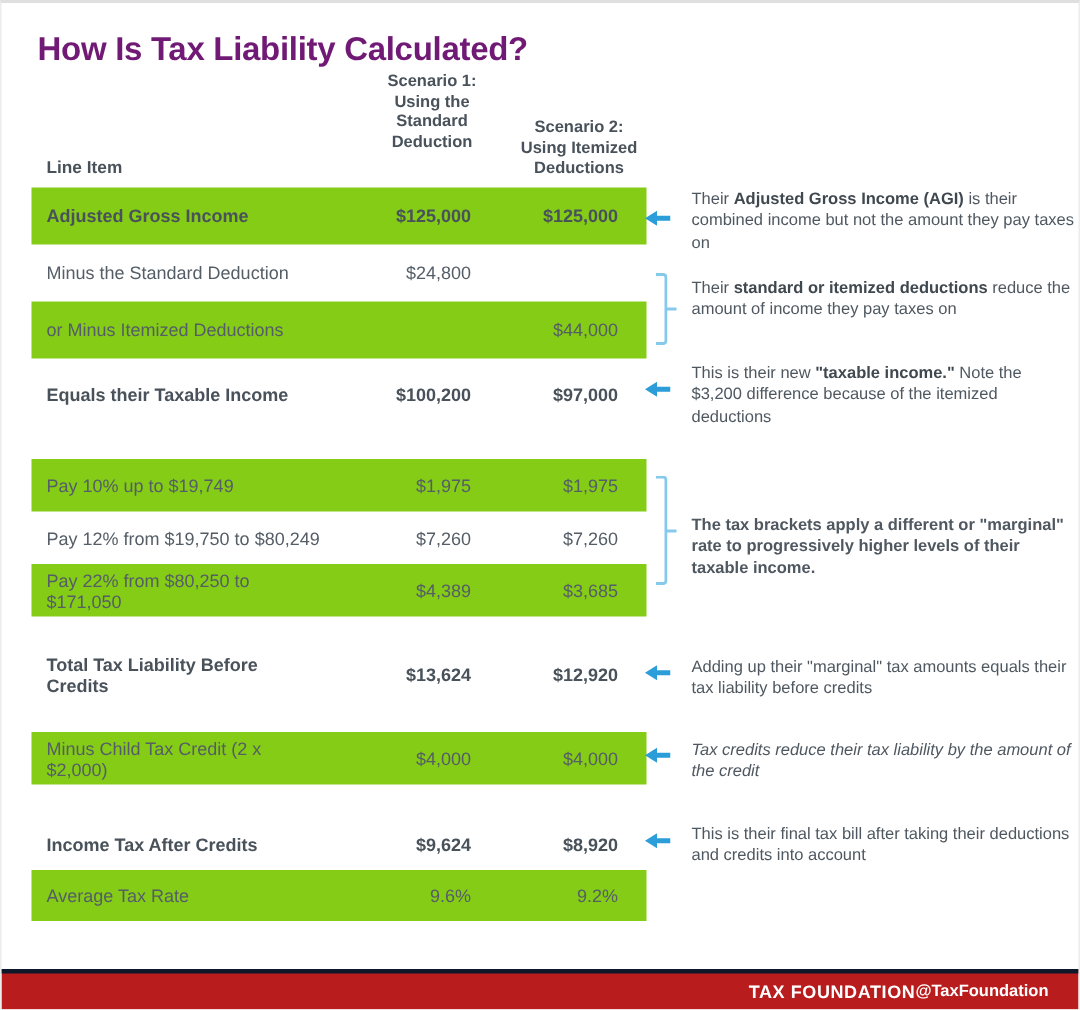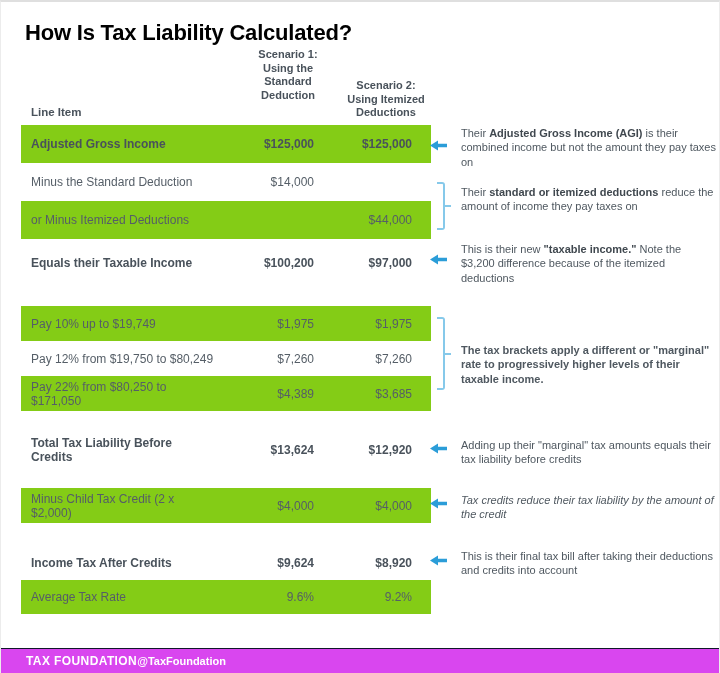--- a/index.html
+++ b/index.html
@@ -5,21 +5,21 @@
   html,body { margin:0; padding:0; background:#f4f4f4; }
   .page {
     position:relative; width:720px; height:673px; margin:0 auto;
     background:#ffffff; overflow:hidden; box-sizing:border-box;
     border-top:2px solid #dfdfdf; border-left:1px solid #ececec;
     border-right:1px solid #ececec;
     font-family:"Liberation Sans", sans-serif;
   }
   .title {
     position:absolute; left:24px; top:18px;
-    font-size:22px; font-weight:bold; color:#000000; letter-spacing:-0.2px;
+    font-size:22px; font-weight:bold; color:#701a75; letter-spacing:-0.2px;
   }
   .line-item-head {
     position:absolute; left:30px; top:104px;
     font-size:11.5px; font-weight:bold; color:#49525b;
   }
   .s-head {
     position:absolute; text-align:center; font-size:11px; font-weight:bold;
     line-height:1.24; color:#49525b; white-space:pre-line;
   }
   .s-head.s1 { left:237px; top:46px; width:100px; }
@@ -43,23 +43,23 @@
   .bracket {
     position:absolute; left:436px; width:8px; box-sizing:border-box;
     border:2px solid #86c9ea; border-left:none; border-radius:0 3px 3px 0;
   }
   .bracket .tick {
     position:absolute; top:50%; right:-8px; width:7px; height:0;
     border-top:2px solid #86c9ea; margin-top:-1px;
   }
   .footer {
     position:absolute; left:0; right:0; bottom:0; height:24px;
-    background:#d946ef; display:flex; align-items:center;
-    justify-content:flex-start; padding:0 20px 0 25px;
-    border-top:1px solid #0f172a;
+    background:#b91c1c; display:flex; align-items:center;
+    justify-content:flex-end; padding:0 20px 0 25px;
+    border-top:3px solid #0f172a;
   }
   .footer .brand { color:#ffffff; font-size:12px; font-weight:bold; letter-spacing:0.4px; }
   .footer .handle { color:#ffffff; font-size:11px; font-weight:bold; text-decoration:none; }
 </style>
 </head>
 <body>
 
 <div class="page">
 
   <div class="title">How Is Tax Liability Calculated?</div>
@@ -74,21 +74,21 @@
 Deductions</div>
 
   <div class="row blue emph" style="top:123px; height:38px;">
     <span class="lbl">Adjusted Gross Income</span>
     <span class="val">$125,000</span>
     <span class="val">$125,000</span>
       <span></span>
   </div>
   <div class="row" style="top:161px; height:38px;">
     <span class="lbl">Minus the Standard Deduction</span>
-    <span class="val">$14,000</span>
+    <span class="val">$24,800</span>
     <span class="val"></span>
       <span></span>
   </div>
   <div class="row blue" style="top:199px; height:38px;">
     <span class="lbl">or Minus Itemized Deductions</span>
     <span class="val"></span>
     <span class="val">$44,000</span>
       <span></span>
   </div>
   <div class="row emph" style="top:242px; height:38px;">

